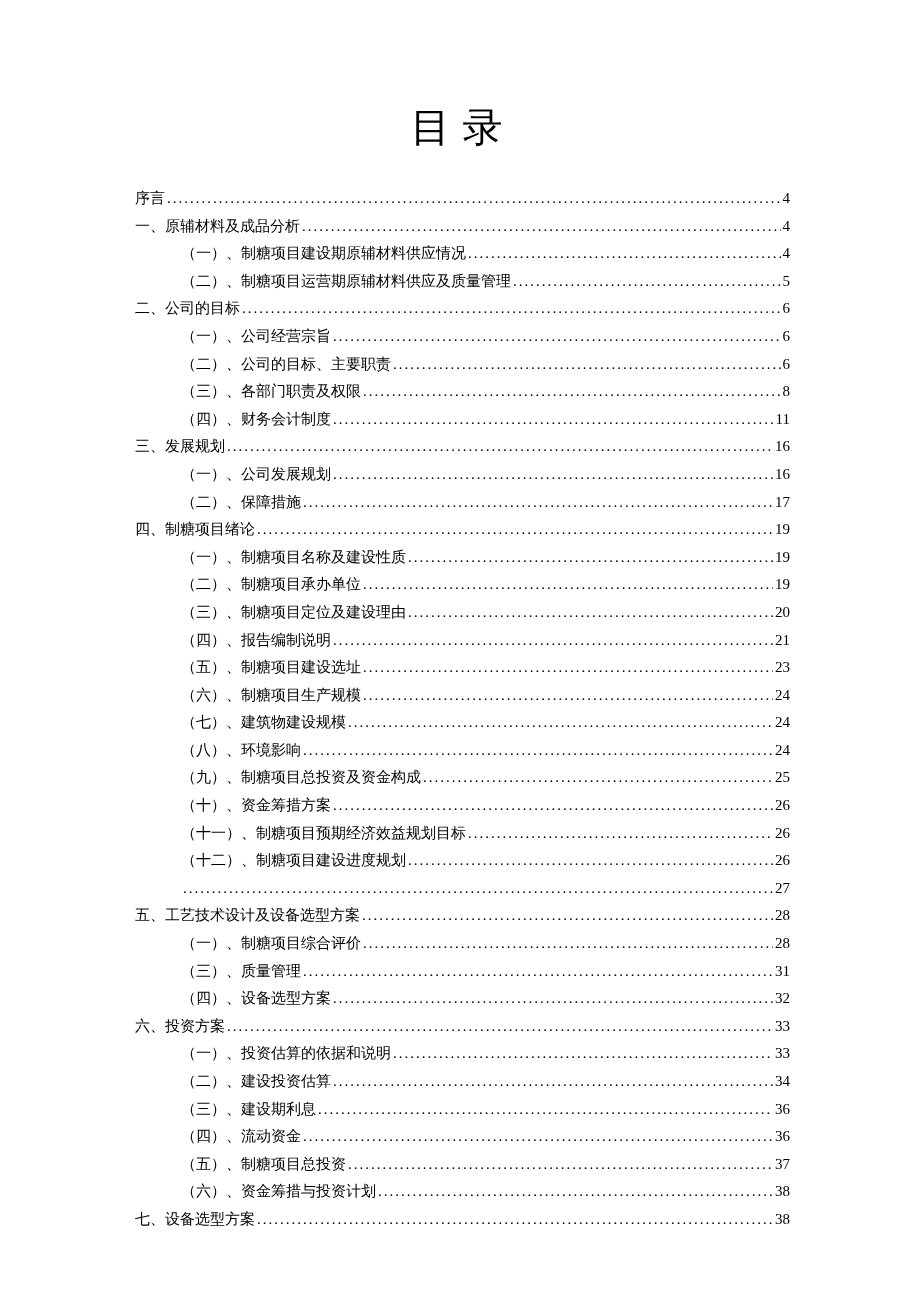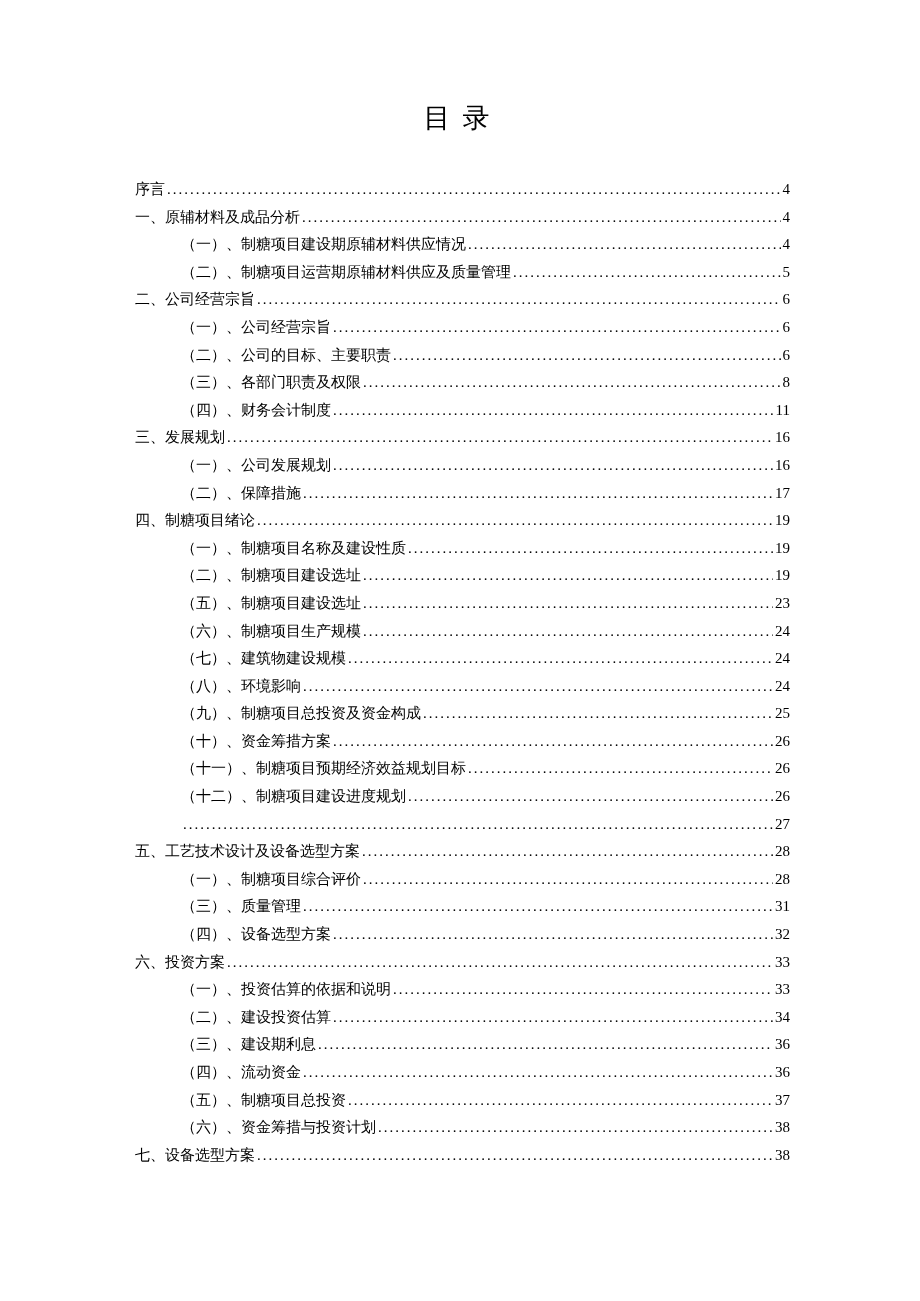--- a/index.html
+++ b/index.html
@@ -9,24 +9,24 @@
     }
     body {
       font-family: "SimSun", "宋体", serif;
       background: #ffffff;
       width: 920px;
       margin: 0 auto;
       padding: 100px 130px 60px 135px;
       color: #000;
     }
     .doc-title {
-      font-size: 27px;
+      font-size: 40px;
       text-align: center;
       letter-spacing: 12px;
-      margin-bottom: 40px;
+      margin-bottom: 30px;
       font-weight: normal;
     }
     .toc-row {
       display: flex;
       align-items: baseline;
       font-size: 15px;
       line-height: 1.84;
       white-space: nowrap;
     }
     .toc-label {
@@ -72,21 +72,21 @@
       <span class="toc-label">（一）、制糖项目建设期原辅材料供应情况</span>
       <span class="toc-dots"></span>
       <span class="toc-page">4</span>
     </div>
     <div class="toc-row level-2">
       <span class="toc-label">（二）、制糖项目运营期原辅材料供应及质量管理</span>
       <span class="toc-dots"></span>
       <span class="toc-page">5</span>
     </div>
     <div class="toc-row level-1">
-      <span class="toc-label">二、公司经营宗旨</span>
+      <span class="toc-label">二、公司的目标</span>
       <span class="toc-dots"></span>
       <span class="toc-page">6</span>
     </div>
     <div class="toc-row level-2">
       <span class="toc-label">（一）、公司经营宗旨</span>
       <span class="toc-dots"></span>
       <span class="toc-page">6</span>
     </div>
     <div class="toc-row level-2">
       <span class="toc-label">（二）、公司的目标、主要职责</span>
@@ -122,23 +122,33 @@
       <span class="toc-label">四、制糖项目绪论</span>
       <span class="toc-dots"></span>
       <span class="toc-page">19</span>
     </div>
     <div class="toc-row level-2">
       <span class="toc-label">（一）、制糖项目名称及建设性质</span>
       <span class="toc-dots"></span>
       <span class="toc-page">19</span>
     </div>
     <div class="toc-row level-2">
-      <span class="toc-label">（二）、制糖项目建设选址</span>
+      <span class="toc-label">（二）、制糖项目承办单位</span>
       <span class="toc-dots"></span>
       <span class="toc-page">19</span>
+    </div>
+    <div class="toc-row level-2">
+      <span class="toc-label">（三）、制糖项目定位及建设理由</span>
+      <span class="toc-dots"></span>
+      <span class="toc-page">20</span>
+    </div>
+    <div class="toc-row level-2">
+      <span class="toc-label">（四）、报告编制说明</span>
+      <span class="toc-dots"></span>
+      <span class="toc-page">21</span>
     </div>
     <div class="toc-row level-2">
       <span class="toc-label">（五）、制糖项目建设选址</span>
       <span class="toc-dots"></span>
       <span class="toc-page">23</span>
     </div>
     <div class="toc-row level-2">
       <span class="toc-label">（六）、制糖项目生产规模</span>
       <span class="toc-dots"></span>
       <span class="toc-page">24</span>

